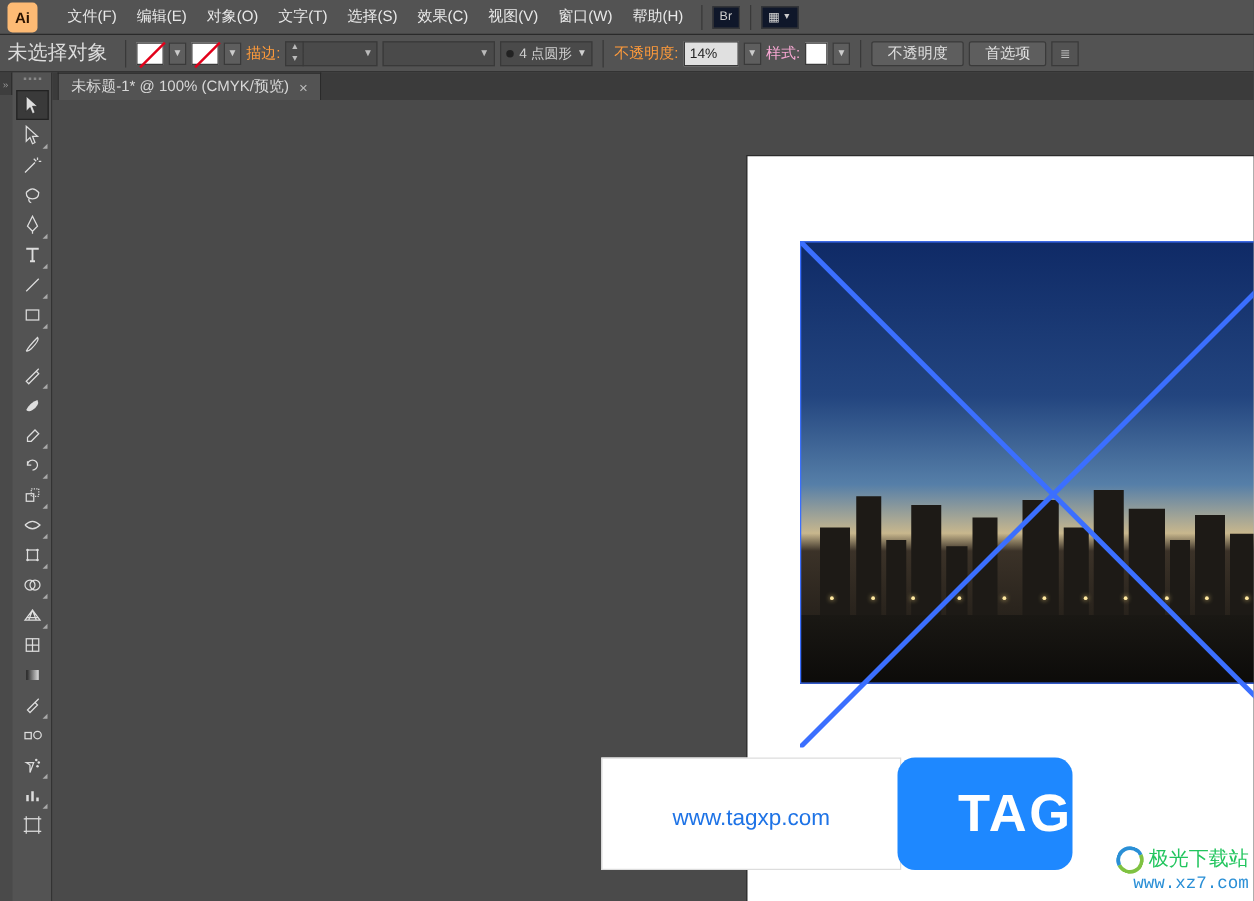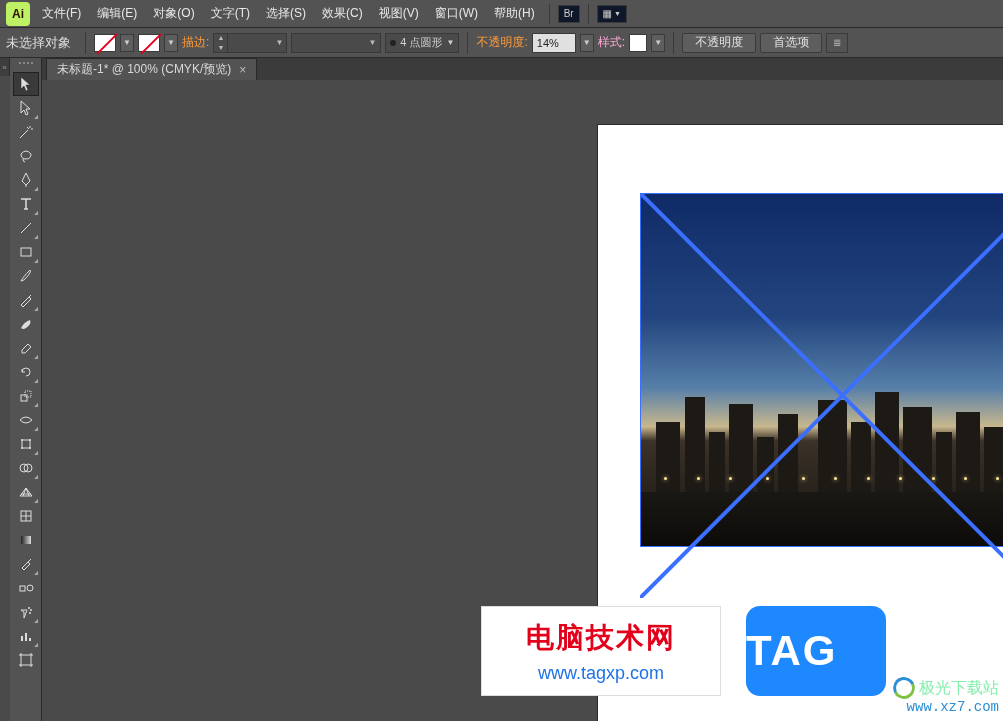--- a/index.html
+++ b/index.html
@@ -1,28 +1,28 @@
 <!DOCTYPE html>
 <html><head>
 <meta charset="utf-8">
 <style>
   * { margin: 0; padding: 0; box-sizing: border-box; font-family: "Microsoft YaHei", sans-serif; }
   body { width: 1003px; height: 721px; background: #4a4a4a; overflow: hidden; position: relative; }
 
   
   .menubar { height: 28px; background: #535353; display: flex; align-items: center; padding: 0 6px; border-bottom: 1px solid #2a2a2a; }
-  .app-logo { width: 24px; height: 24px; background: #bef264; border-radius: 4px; display: flex; align-items: center; justify-content: center; color: #2a1200; font-weight: bold; font-size: 12px; margin-right: 4px; }
+  .app-logo { width: 24px; height: 24px; background: #fdba74; border-radius: 4px; display: flex; align-items: center; justify-content: center; color: #2a1200; font-weight: bold; font-size: 12px; margin-right: 16px; }
   .menu-item { color: #e8e8e8; font-size: 12px; padding: 4px 8px; cursor: pointer; }
   .menu-sep-v { width: 1px; height: 20px; background: #393939; margin: 0 6px; }
   .top-btn { width: 22px; height: 18px; background: #0f172a; border: 1px solid #3a3a3a; margin: 0 2px; display:flex; align-items:center; justify-content:center; color:#ccc; font-size:10px; }
   .top-btn.wider { width: 30px; }
 
   
   .controlbar { height: 30px; background: #535353; display: flex; align-items: center; padding: 0 6px; border-bottom: 1px solid #2a2a2a; gap: 4px; }
-  .status-text { color: #dcdcdc; font-size: 13px; margin-right: 6px; }
+  .status-text { color: #dcdcdc; font-size: 16px; margin-right: 6px; }
   .opt-sep { width: 1px; height: 22px; background: #393939; margin: 0 4px; }
   .swatch { width: 22px; height: 18px; border: 1px solid #3a3a3a; background: #fff; position: relative; }
   .swatch .redline { position: absolute; left: 0; top: 0; width: 100%; height: 100%; }
   .swatch .redline::before { content:""; position:absolute; left:-2px; top:50%; width:28px; height:2px; background:#e2001a; transform:rotate(-45deg); }
   .swatch-dd { width: 14px; height: 18px; background:#5e5e5e; border:1px solid #3a3a3a; display:flex; align-items:center; justify-content:center; color:#ccc; font-size:8px; }
   .label-orange { color: #ff9b3b; font-size: 12px; }
   .label-gray { color: #f9a8d4; font-size: 12px; }
   .numfield { height: 20px; background:#4a4a4a; border:1px solid #393939; display:flex; align-items:center; }
   .numfield .spin { width:14px; display:flex; flex-direction:column; }
   .numfield .spin div { height:10px; display:flex; align-items:center; justify-content:center; font-size:7px; color:#bbb; border-right:1px solid #393939; }
@@ -66,24 +66,24 @@
   .placed-image .lights span { position:absolute; width:3px; height:3px; background:#ffe8a0; border-radius:50%; box-shadow:0 0 4px #ffdd80; }
   .placed-image .reflection { position:absolute; bottom:0; left:0; right:0; height:55px; background:linear-gradient(to bottom, #1a1814 0%, #0c0b09 100%); }
   .placed-image .frame { position:absolute; inset:0; border:1px solid #3b6fff; }
   .placed-image .diag { position:absolute; inset:0; }
   .placed-image .diag line { stroke:#3b6fff; stroke-width:1; }
 
   
   .wm1 { position:absolute; left:439px; bottom:25px; width:240px; height:90px; background:#fff; border:1px solid #ddd; display:flex; flex-direction:column; align-items:center; justify-content:center; }
   .wm1 .l1 { font-size:28px; font-weight:bold; color:#e2001a; letter-spacing:2px;}
   .wm1 .l2 { font-size:18px; color:#1e73e6; margin-top:6px;}
-  .wm2 { position:absolute; left:704px; bottom:25px; width:140px; height:90px; background:#1e88ff; border-radius:14px; display:flex; align-items:center; justify-content:flex-start;}
+  .wm2 { position:absolute; left:676px; bottom:25px; width:140px; height:90px; background:#1e88ff; border-radius:14px; display:flex; align-items:center; justify-content:flex-end;}
   .wm2 span { font-size:42px; font-weight:900; color:#fff; letter-spacing:2px; }
   .wm3 { position:absolute; right:4px; bottom:6px; text-align:right; }
-  .wm3 .j1 { font-size:16px; color:#86efac; display:flex; align-items:center; gap:4px; justify-content:flex-end;}
+  .wm3 .j1 { font-size:16px; color:#22c55e; display:flex; align-items:flex-start; gap:4px; justify-content:flex-end;}
   .wm3 .j1 .swirl { width:22px; height:22px; border-radius:50%; border:3px solid #7fc241; border-left-color:#2a8fd6; border-top-color:#2a8fd6; transform:rotate(20deg);}
   .wm3 .j2 { font-size:14px; color:#2a8fd6;font-family:Liberation Mono, monospace; }
 </style>
 </head>
 <body>
 
 <div class="menubar">
   <div class="app-logo">Ai</div>
   <div class="menu-item">文件(F)</div>
   <div class="menu-item">编辑(E)</div>
@@ -376,21 +376,20 @@
           <div class="reflection"></div>
         </div>
         <div class="frame"></div>
         <svg class="diag" viewBox="0 0 100 100" preserveAspectRatio="none">
           <line x1="0" y1="0" x2="100" y2="100"></line>
           <line x1="100" y1="0" x2="0" y2="100"></line>
         </svg>
       </div>
 
       <div class="wm1">
-        <div class="l1">电脑技术网</div>
         <div class="l2">www.tagxp.com</div>
       </div>
       <div class="wm2">
         <span>TAG</span>
       </div>
       <div class="wm3">
         <div class="j1">
             <div class="swirl"></div>
             <span>极光下载站</span>
           </div>

